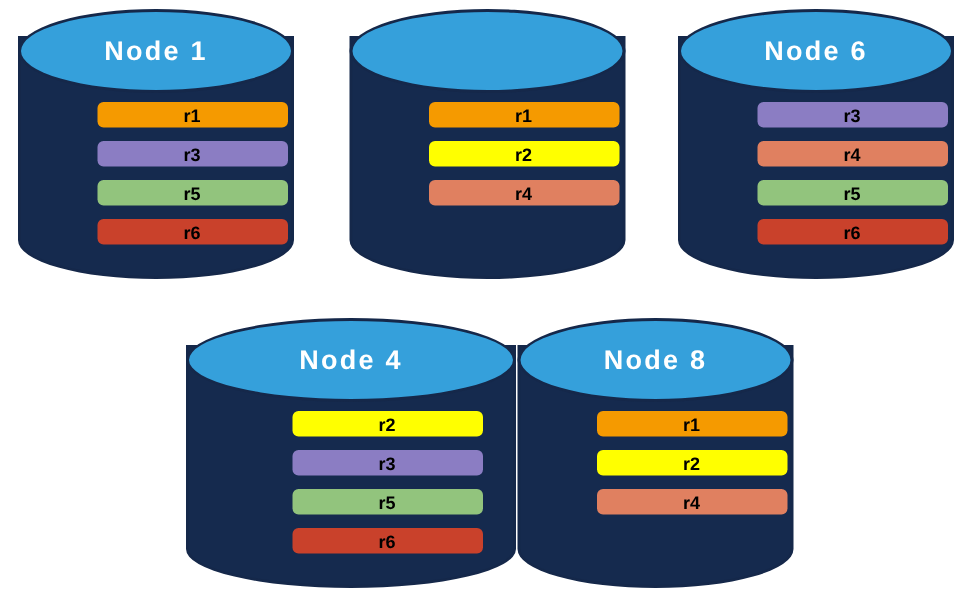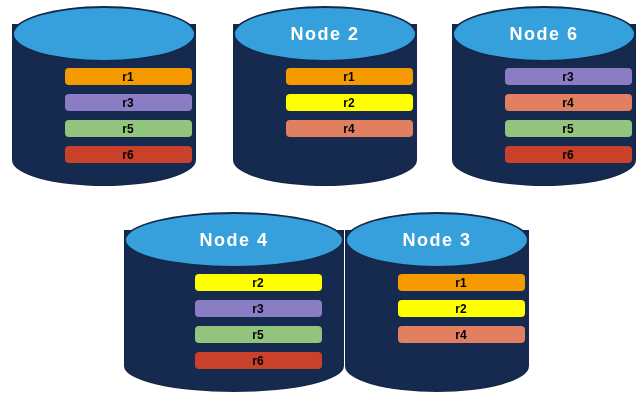--- a/index.html
+++ b/index.html
@@ -98,31 +98,31 @@
     box-sizing: border-box;
   }
 </style>
 </head>
 <body style="background: rgb(255, 255, 255);">
 
 <div id="diagram">
     <div class="node" style="left: 12px; top: 6px; width: 184px; height: 180px;">
       <div class="node-body" style="background: rgb(21, 42, 78); border-color: rgb(21, 40, 74);"></div>
       <div class="node-top" style="background: rgb(53, 160, 219); border-color: rgb(21, 40, 74);"></div>
+      <div class="node-title" style="color: rgb(255, 255, 255);">Node  1</div>
       <div class="replica-list">
         <div class="replica-bar" style="background: rgb(245, 154, 0); width: 127px; color: rgb(0, 0, 0);">r1</div>
         <div class="replica-bar" style="background: rgb(139, 125, 195); width: 127px; color: rgb(0, 0, 0);">r3</div>
         <div class="replica-bar" style="background: rgb(146, 196, 125); width: 127px; color: rgb(0, 0, 0);">r5</div>
         <div class="replica-bar" style="background: rgb(201, 65, 43); width: 127px; color: rgb(0, 0, 0);">r6</div>
       </div>
     </div>
     <div class="node" style="left: 233px; top: 6px; width: 184px; height: 180px;">
       <div class="node-body" style="background: rgb(21, 42, 78); border-color: rgb(21, 40, 74);"></div>
       <div class="node-top" style="background: rgb(53, 160, 219); border-color: rgb(21, 40, 74);"></div>
-      <div class="node-title" style="color: rgb(255, 255, 255);">Node  2</div>
       <div class="replica-list">
         <div class="replica-bar" style="background: rgb(245, 154, 0); width: 127px; color: rgb(0, 0, 0);">r1</div>
         <div class="replica-bar" style="background: rgb(255, 255, 0); width: 127px; color: rgb(0, 0, 0);">r2</div>
         <div class="replica-bar" style="background: rgb(224, 128, 96); width: 127px; color: rgb(0, 0, 0);">r4</div>
       </div>
     </div>
     <div class="node" style="left: 452px; top: 6px; width: 184px; height: 180px;">
       <div class="node-body" style="background: rgb(21, 42, 78); border-color: rgb(21, 40, 74);"></div>
       <div class="node-top" style="background: rgb(53, 160, 219); border-color: rgb(21, 40, 74);"></div>
       <div class="node-title" style="color: rgb(255, 255, 255);">Node  6</div>
@@ -140,20 +140,20 @@
       <div class="replica-list">
         <div class="replica-bar" style="background: rgb(255, 255, 0); width: 127px; color: rgb(0, 0, 0);">r2</div>
         <div class="replica-bar" style="background: rgb(139, 125, 195); width: 127px; color: rgb(0, 0, 0);">r3</div>
         <div class="replica-bar" style="background: rgb(146, 196, 125); width: 127px; color: rgb(0, 0, 0);">r5</div>
         <div class="replica-bar" style="background: rgb(201, 65, 43); width: 127px; color: rgb(0, 0, 0);">r6</div>
       </div>
     </div>
     <div class="node" style="left: 345px; top: 212px; width: 184px; height: 180px;">
       <div class="node-body" style="background: rgb(21, 42, 78); border-color: rgb(21, 40, 74);"></div>
       <div class="node-top" style="background: rgb(53, 160, 219); border-color: rgb(21, 40, 74);"></div>
-      <div class="node-title" style="color: rgb(255, 255, 255);">Node  3</div>
+      <div class="node-title" style="color: rgb(255, 255, 255);">Node  8</div>
       <div class="replica-list">
         <div class="replica-bar" style="background: rgb(245, 154, 0); width: 127px; color: rgb(0, 0, 0);">r1</div>
         <div class="replica-bar" style="background: rgb(255, 255, 0); width: 127px; color: rgb(0, 0, 0);">r2</div>
         <div class="replica-bar" style="background: rgb(224, 128, 96); width: 127px; color: rgb(0, 0, 0);">r4</div>
       </div>
     </div>
   </div>
 
 </body></html>

